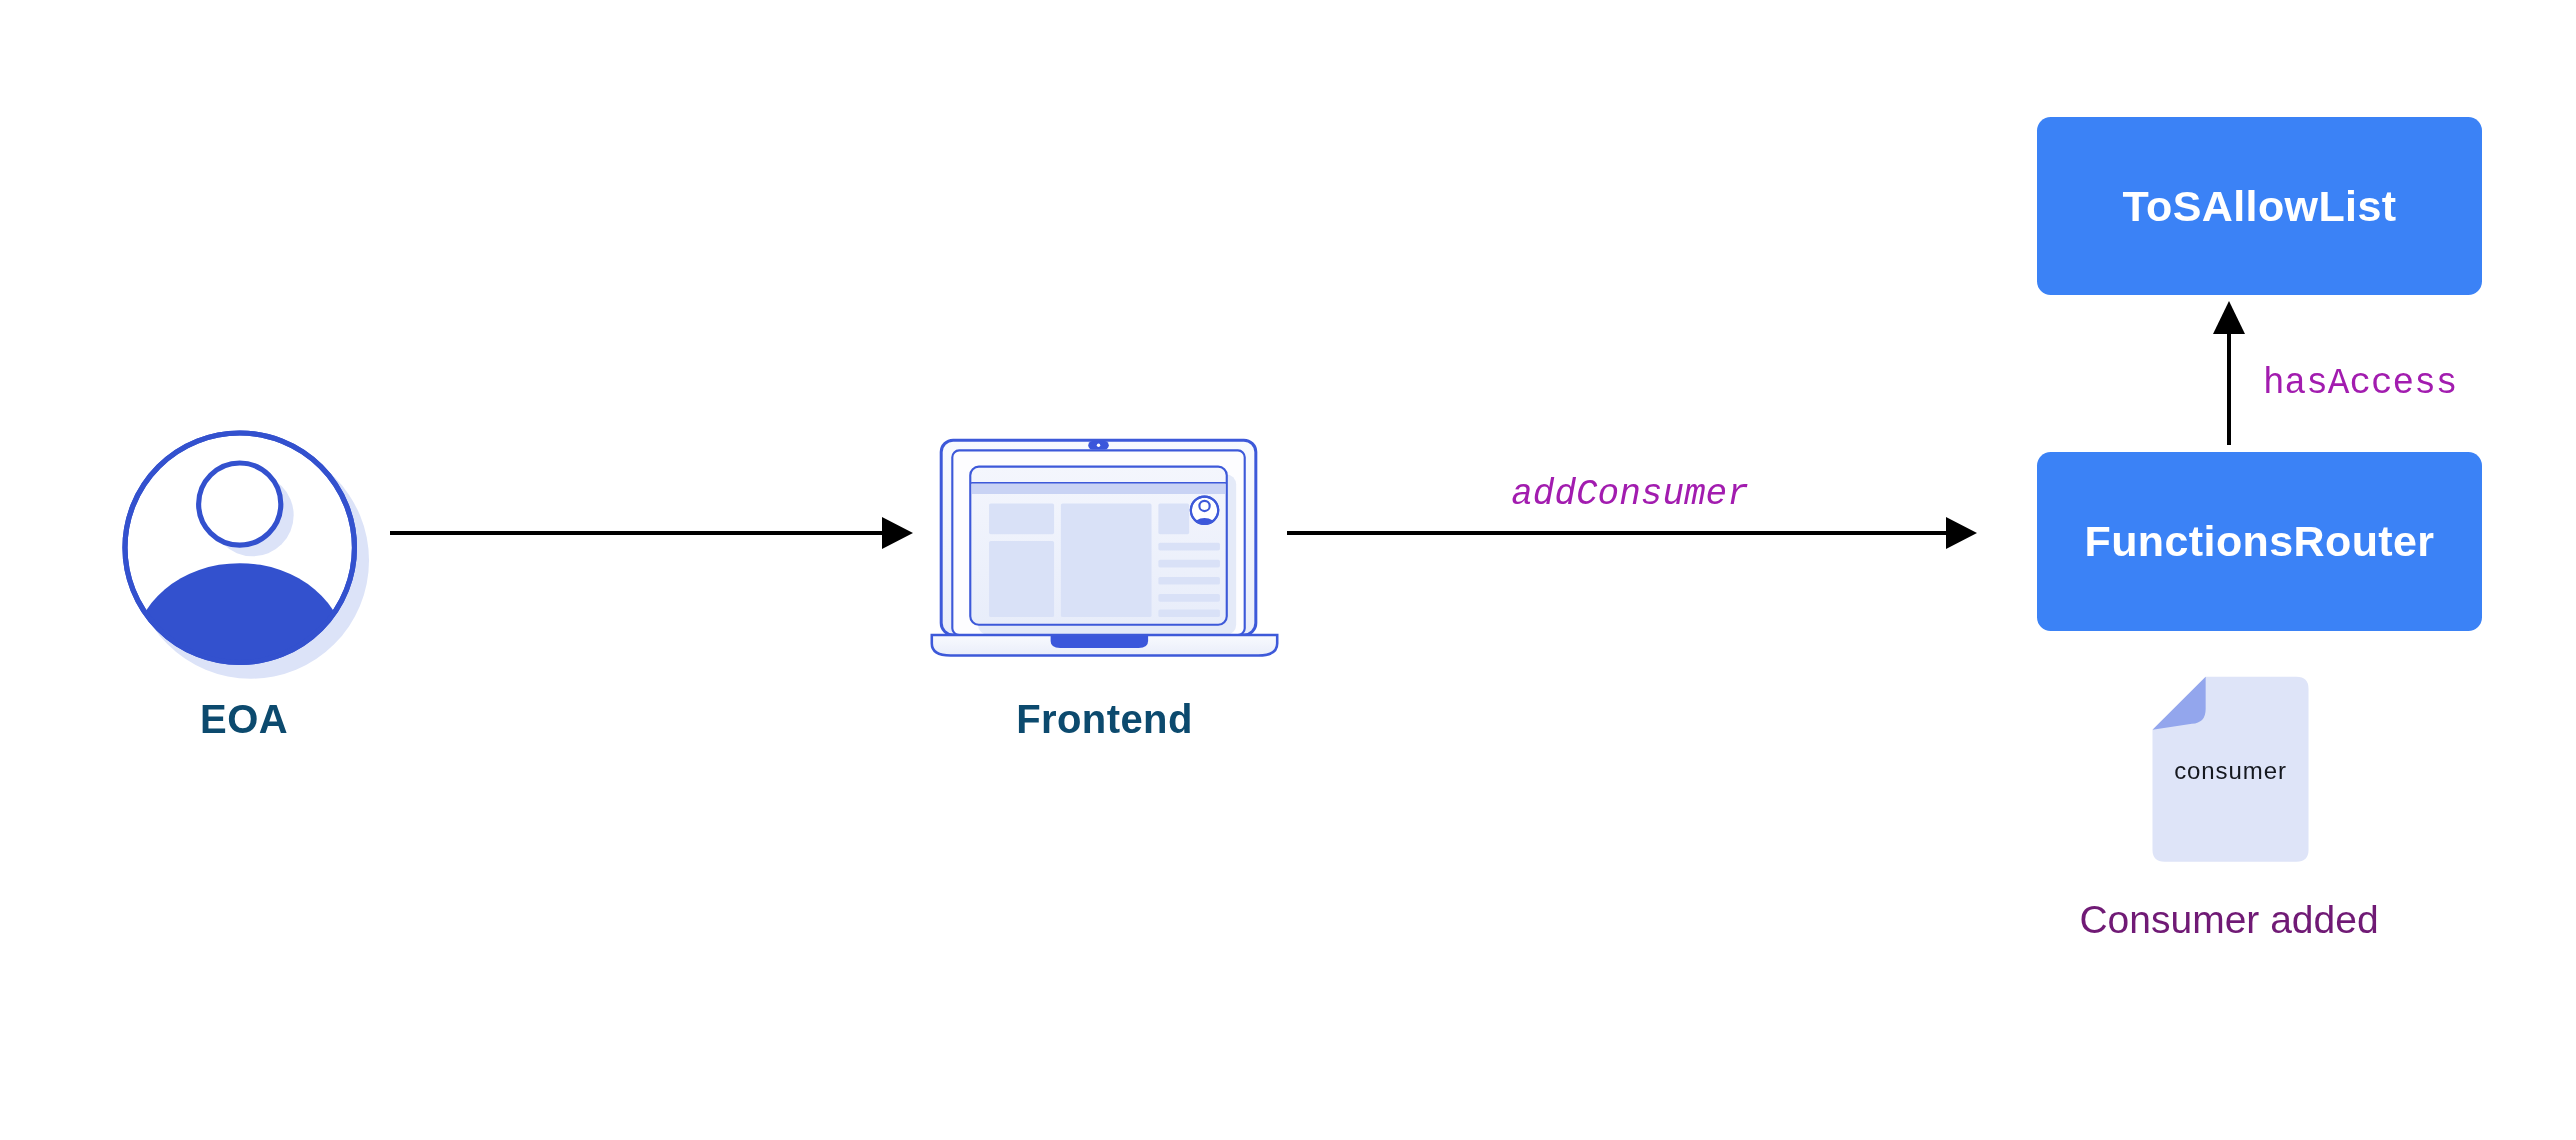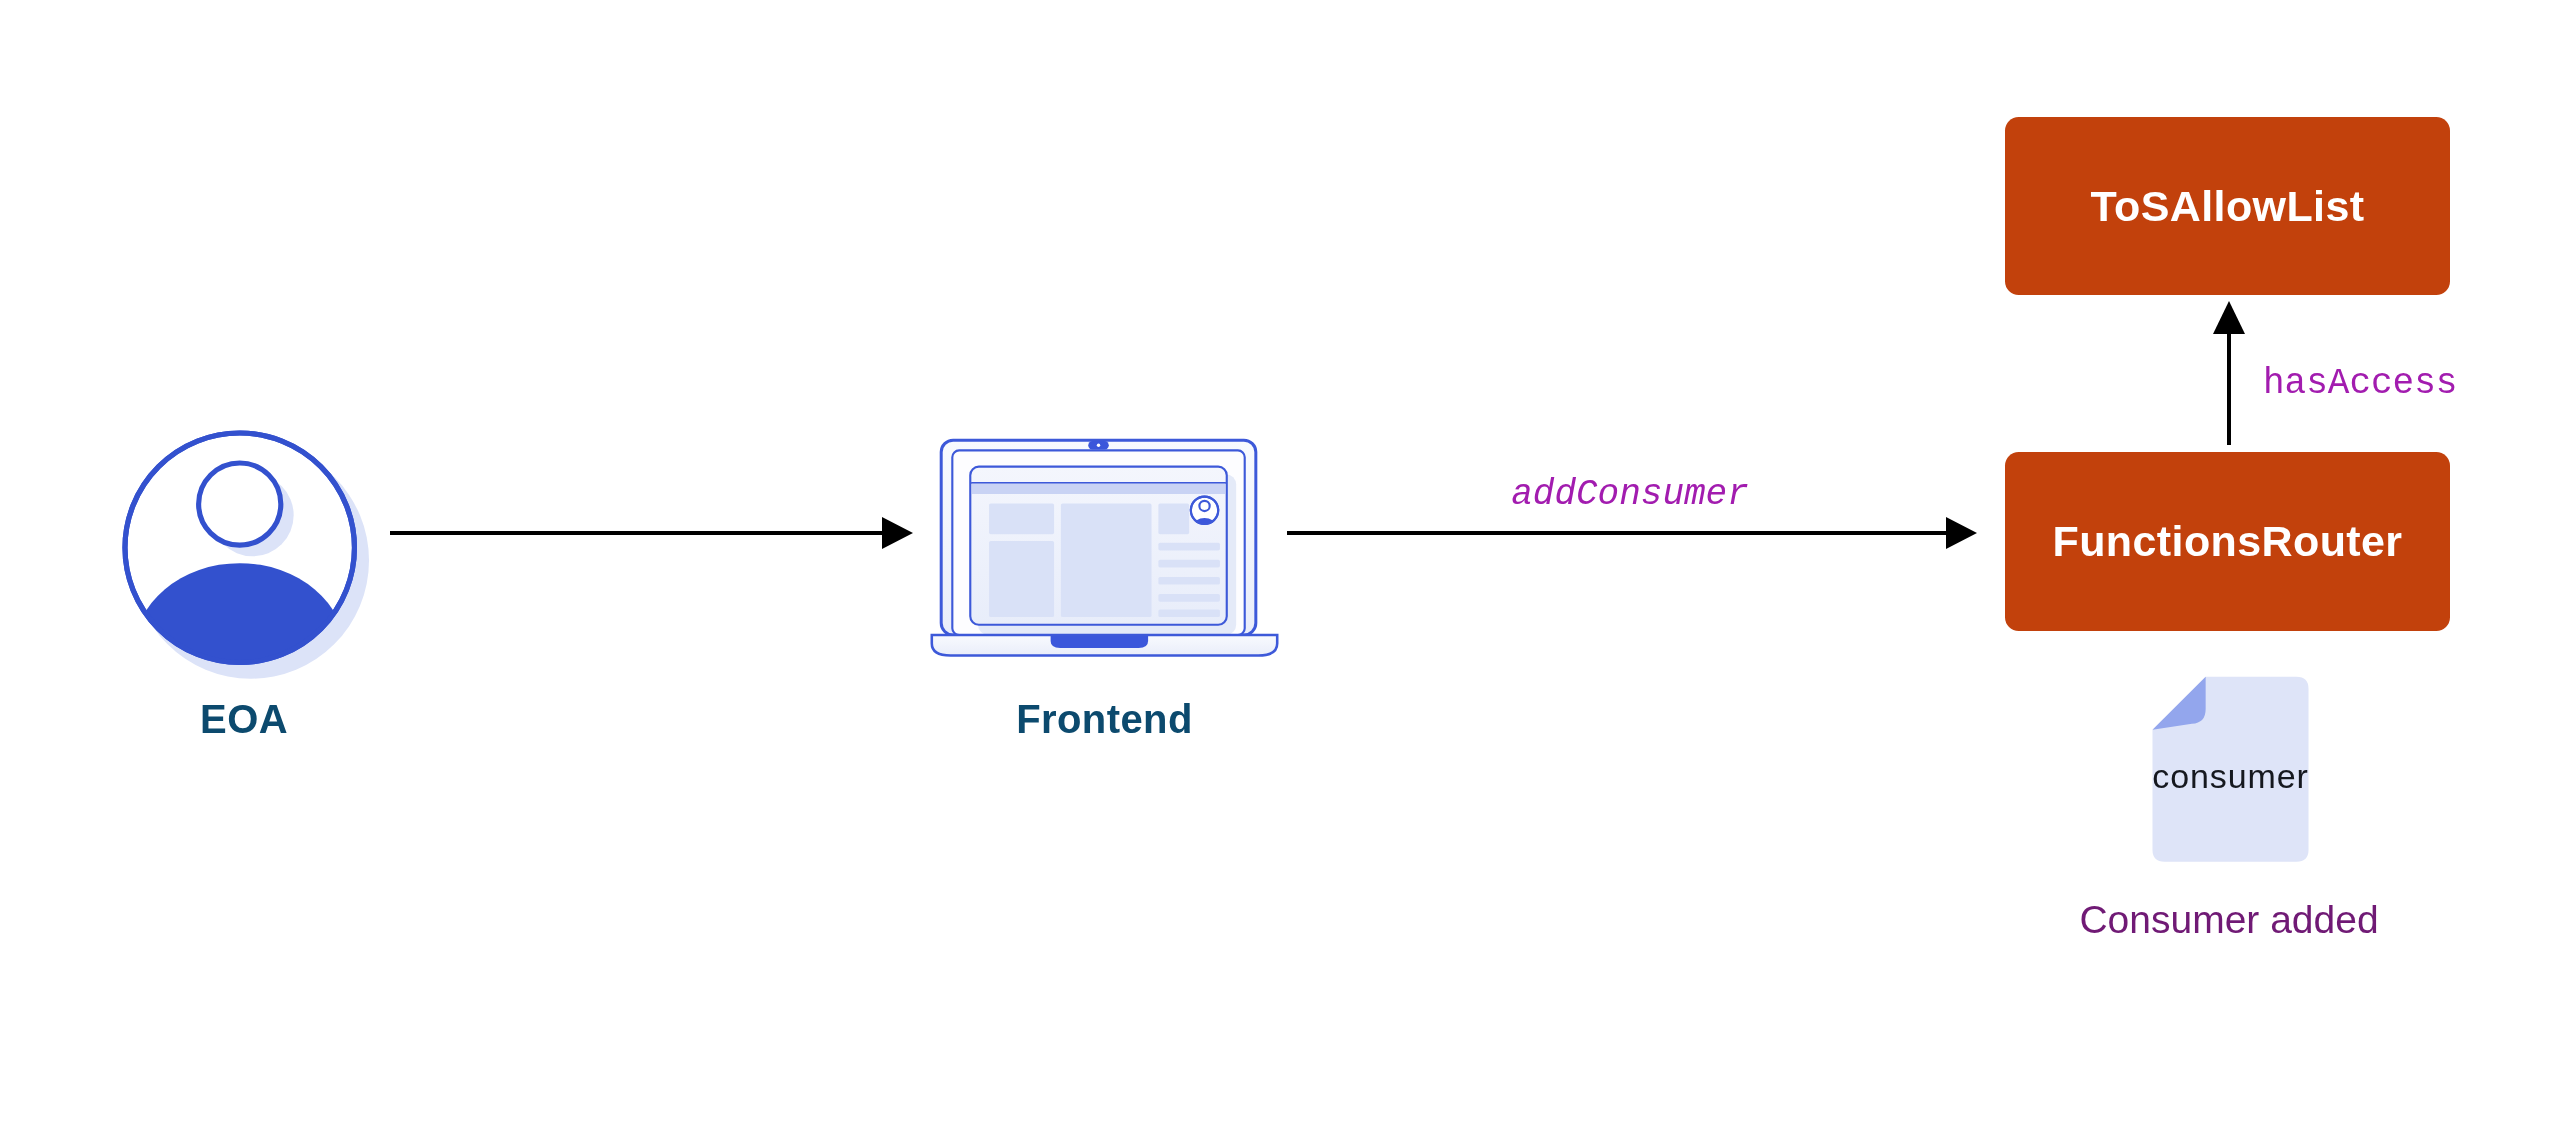--- a/index.html
+++ b/index.html
@@ -16,23 +16,23 @@
   .node-label {
     text-align: center;
     font-weight: bold;
     font-size: 40px;
     color: #0c4a6e;
     letter-spacing: 0.4px;
   }
 
   
   .contract-box {
-    background: #c2410c;
+    background: #3b82f6;
     border-radius: 13.7px;
-    display: flex; align-items: center; justify-content: center;
+    display: flex; align-items: center; justify-content: center; margin-left: 32px;
   }
   .contract-box .contract-label {
     color: #FFFFFF;
     font-weight: bold;
     font-size: 43px;
     letter-spacing: 0.4px;
   }
 
   
   .arrow-shaft { background: #000000; }
@@ -53,21 +53,21 @@
   .edge-label {
     font-family: "Liberation Mono", monospace;
     font-size: 36px;
     color: #a21caf;
     white-space: nowrap;
   }
 
   
   .doc-file-label {
     text-align: center;
-    font-size: 34px;
+    font-size: 24px;
     color: #15181F;
     letter-spacing: 0.9px;
   }
   .caption-text {
     text-align: center;
     font-size: 39px;
     color: #701a75;
   }
 </style>
 </head>

